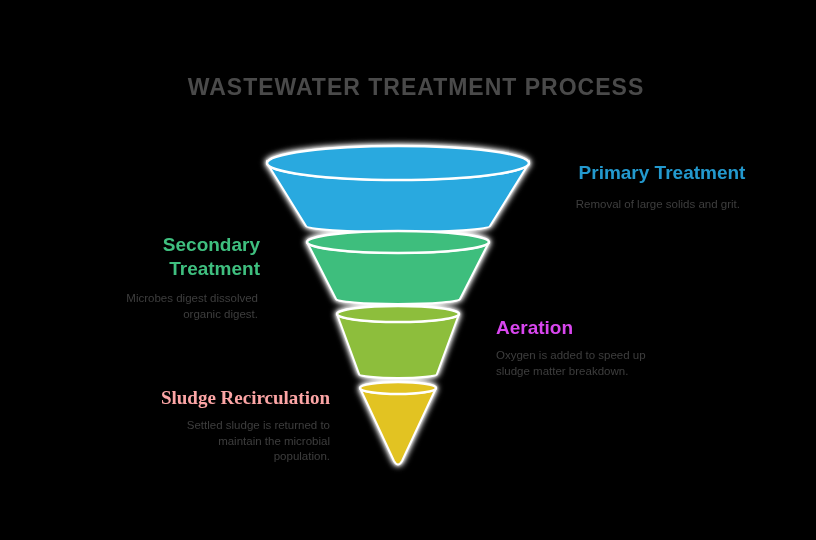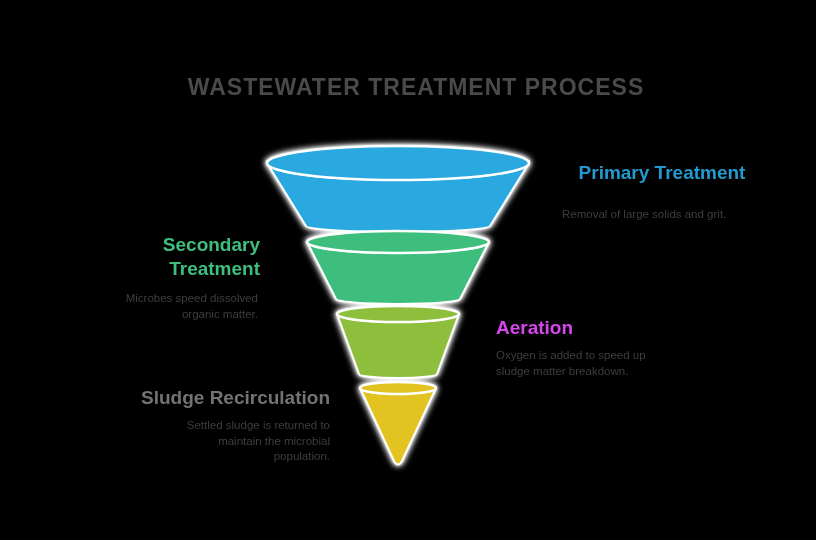--- a/index.html
+++ b/index.html
@@ -39,21 +39,21 @@
     position: absolute;
     font-size: 11.5px;
     line-height: 15.5px;
     color: #3E3E3E;
   }
   .align-right { text-align: right; }
   .align-left  { text-align: left; }
 
   
   .primary-label   { left: 562px; top: 161px; width: 200px; }
-  .primary-desc    { left: 562px; top: 207px; width: 178px; }
+  .primary-desc    { left: 562px; top: 197px; width: 178px; text-align: right; }
 
   .secondary-label { left: 110px; top: 233px; width: 150px; }
   .secondary-desc  { left: 88px;  top: 291px; width: 170px; }
 
   .aeration-label  { left: 496px; top: 316px; width: 200px; }
   .aeration-desc   { left: 496px; top: 348px; width: 185px; }
 
   .sludge-label    { left: 100px; top: 386px; width: 230px; }
   .sludge-desc     { left: 175px; top: 418px; width: 155px; }
 </style>
@@ -86,21 +86,21 @@
         <path d="M360,388 L394,461 Q398,468 402,461 L436,388 A38,6 0 0 1 360,388 Z" fill="#E2C322"></path>
         <ellipse cx="398" cy="388" rx="38" ry="6" stroke-width="2.5" fill="#E2C322"></ellipse>
       </g>
     </g>
   </svg>
 
   <div class="stage-label primary-label align-left" style="color: rgb(35, 153, 206); text-align: center;">Primary Treatment</div>
   <div class="stage-desc primary-desc align-left">Removal of large solids and grit.</div>
 
   <div class="stage-label secondary-label align-right" style="color: rgb(63, 191, 127);">Secondary Treatment</div>
-  <div class="stage-desc secondary-desc align-right">Microbes speed dissolved organic matter.</div>
+  <div class="stage-desc secondary-desc align-right">Microbes digest dissolved organic digest.</div>
 
   <div class="stage-label aeration-label align-left" style="color: #d946ef;">Aeration</div>
   <div class="stage-desc aeration-desc align-left">Oxygen is added to speed up sludge matter breakdown.</div>
 
-  <div class="stage-label sludge-label align-right" style="color: #737373;">Sludge Recirculation</div>
+  <div class="stage-label sludge-label align-right" style="color: #fca5a5; font-family: Liberation Serif, serif;">Sludge Recirculation</div>
   <div class="stage-desc sludge-desc align-right">Settled sludge is returned to maintain the microbial population.</div>
 
 </div>
 
 </body></html>

